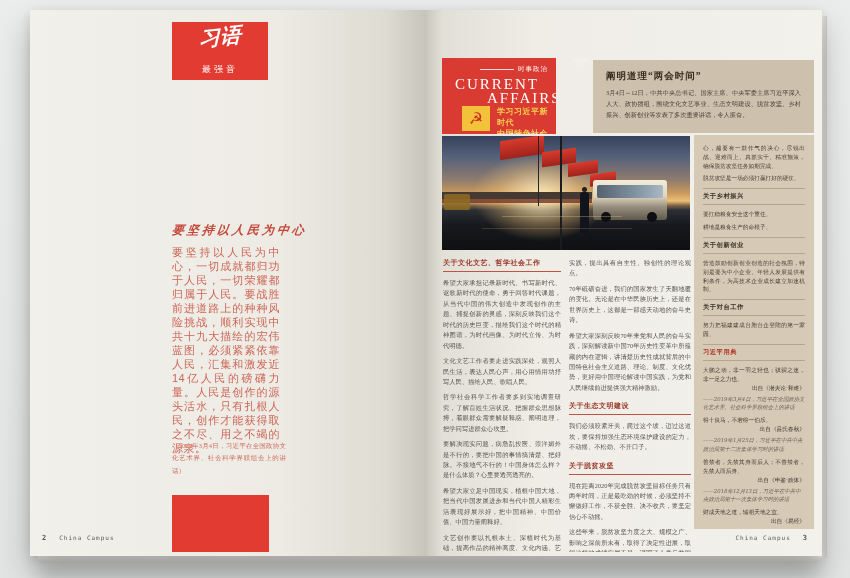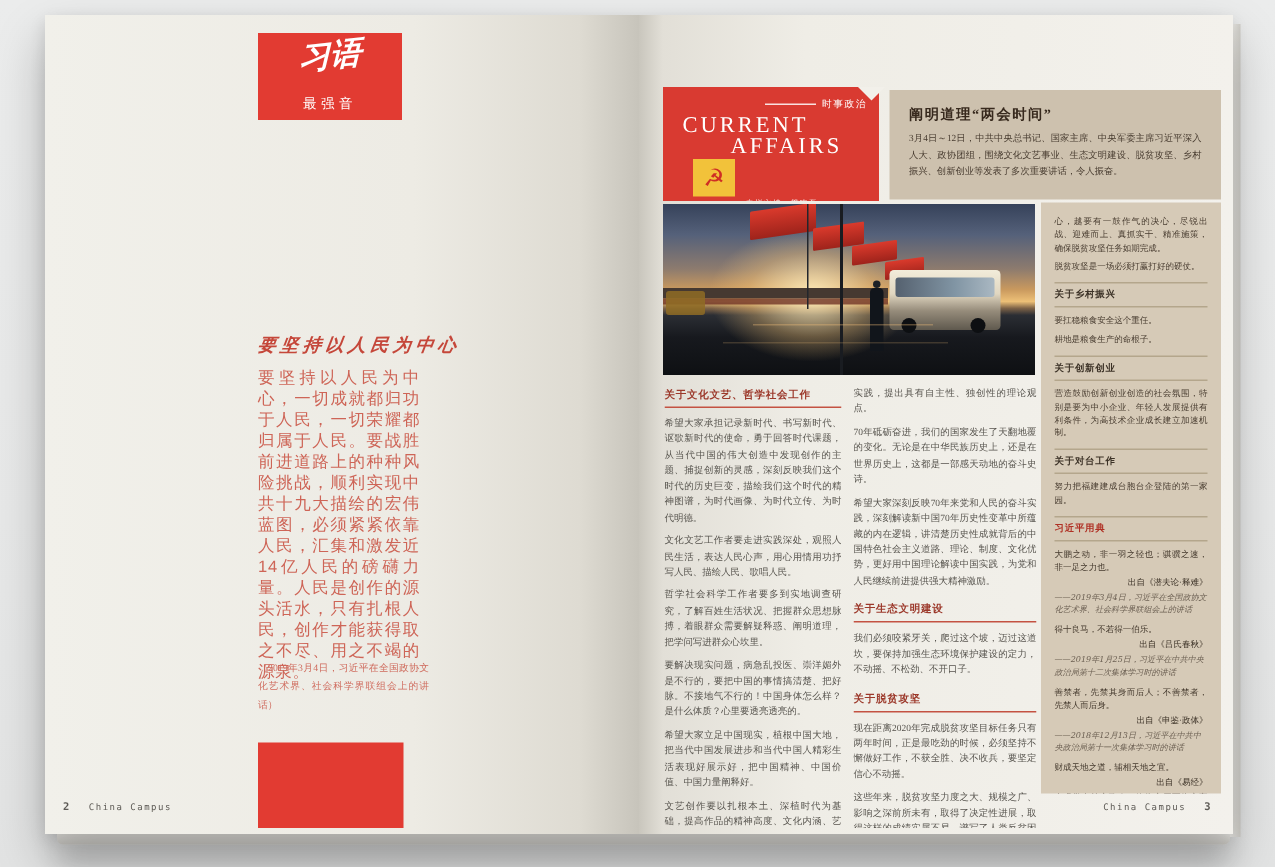--- a/index.html
+++ b/index.html
@@ -37,21 +37,21 @@
   .left-caption{position:absolute;left:142px;top:430px;width:114px;color:#cf6b5d;
     font-family:"Liberation Serif",serif;font-size:6.5px;line-height:1.9;text-align:justify;}
   .red-block{position:absolute;left:142px;top:485px;width:97px;height:57px;background:#e23b32;}
   .footer{position:absolute;font-family:"DejaVu Sans Mono",monospace;color:#5d5a55;font-size:6px;letter-spacing:1px;}
   .footer .pnum{font-weight:bold;font-size:7px;margin-right:12px;}
   .footer-left{left:12px;top:524px;}
   .footer-right{right:14px;top:524px;}
   .footer-right .pnum{margin-right:0;margin-left:12px;}
 
   
-  .red-header{position:absolute;left:16px;top:48px;width:144px;height:76px;background:#d93a31;overflow:hidden;}
+  .red-header{position:absolute;left:16px;top:48px;width:114px;height:76px;background:#d93a31;overflow:hidden;}
   .rh-sectionrow{position:absolute;right:8px;top:7px;display:flex;align-items:center;}
   .rh-line{width:34px;height:1px;background:rgba(255,255,255,.85);margin-right:4px;}
   .rh-section{color:#fff;font-size:6.5px;letter-spacing:1px;font-family:"Liberation Serif",serif;}
   .rh-en{position:absolute;left:13px;color:#fff;font-family:"Liberation Serif","DejaVu Serif",serif;
     letter-spacing:2px;font-size:15px;line-height:14px;}
   .rh-en1{top:19px;} .rh-en2{top:33px;margin-left:32px;}
   .emblem-box{position:absolute;left:20px;top:48px;width:28px;height:25px;background:#f2c23a;
     display:flex;align-items:center;justify-content:center;}
   .emblem{color:#cf2e24;font-size:16px;line-height:16px;font-family:"DejaVu Sans",sans-serif;}
   .rh-topic{position:absolute;left:55px;top:48px;color:#f6cf4e;font-weight:bold;font-size:8px;
@@ -153,20 +153,24 @@
       <div class="red-header">
         <div class="rh-sectionrow">
           <div class="rh-line"></div>
           <span class="rh-section">时事政治</span>
         </div>
         <div class="rh-en rh-en1">CURRENT</div>
         <div class="rh-en rh-en2">AFFAIRS</div>
         <div class="emblem-box">
           <span class="emblem">☭</span>
         </div>
+        <div class="rh-topic">
+          <div>学习习近平新时代</div>
+          <div>中国特色社会主义思想</div>
+        </div>
         <div class="rh-host">专栏主持：樊晓磊</div>
       </div>
 
       <div class="notch"></div>
 
       <div class="lead-box">
         <div class="lead-title">阐明道理“两会时间”</div>
         <div class="lead-body">3月4日～12日，中共中央总书记、国家主席、中央军委主席习近平深入人大、政协团组，围绕文化文艺事业、生态文明建设、脱贫攻坚、乡村振兴、创新创业等发表了多次重要讲话，令人振奋。</div>
       </div>
 

